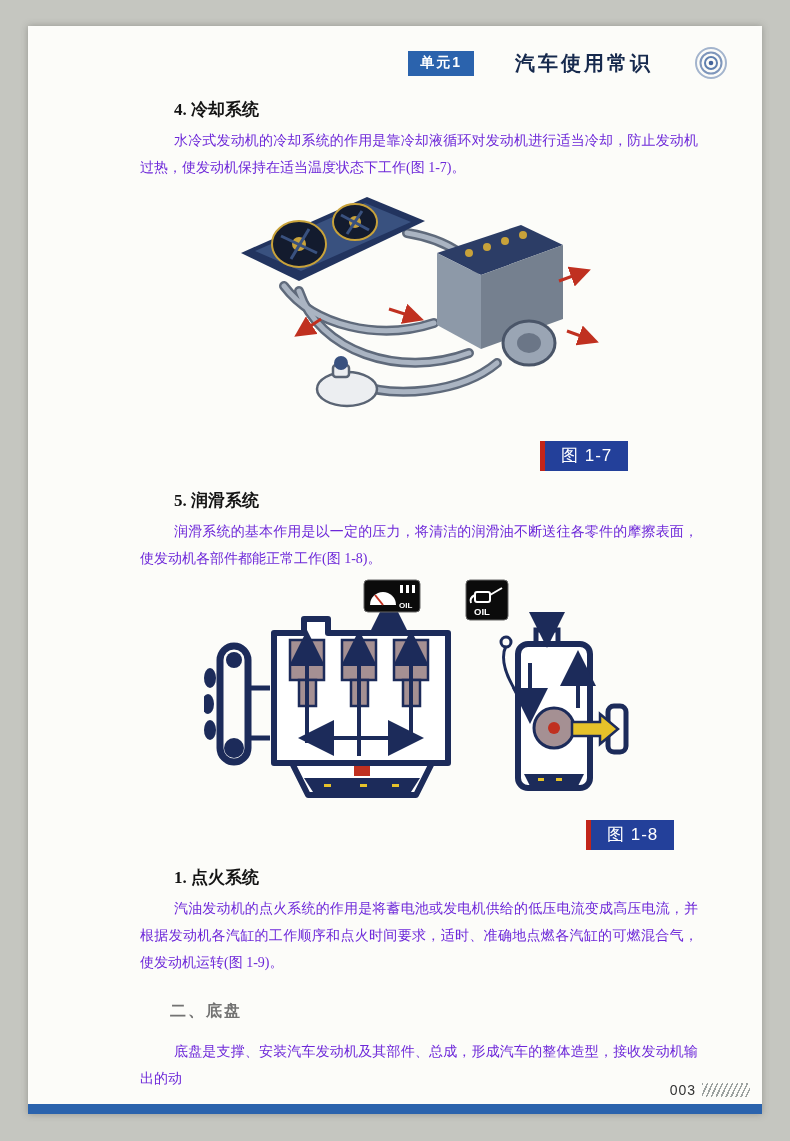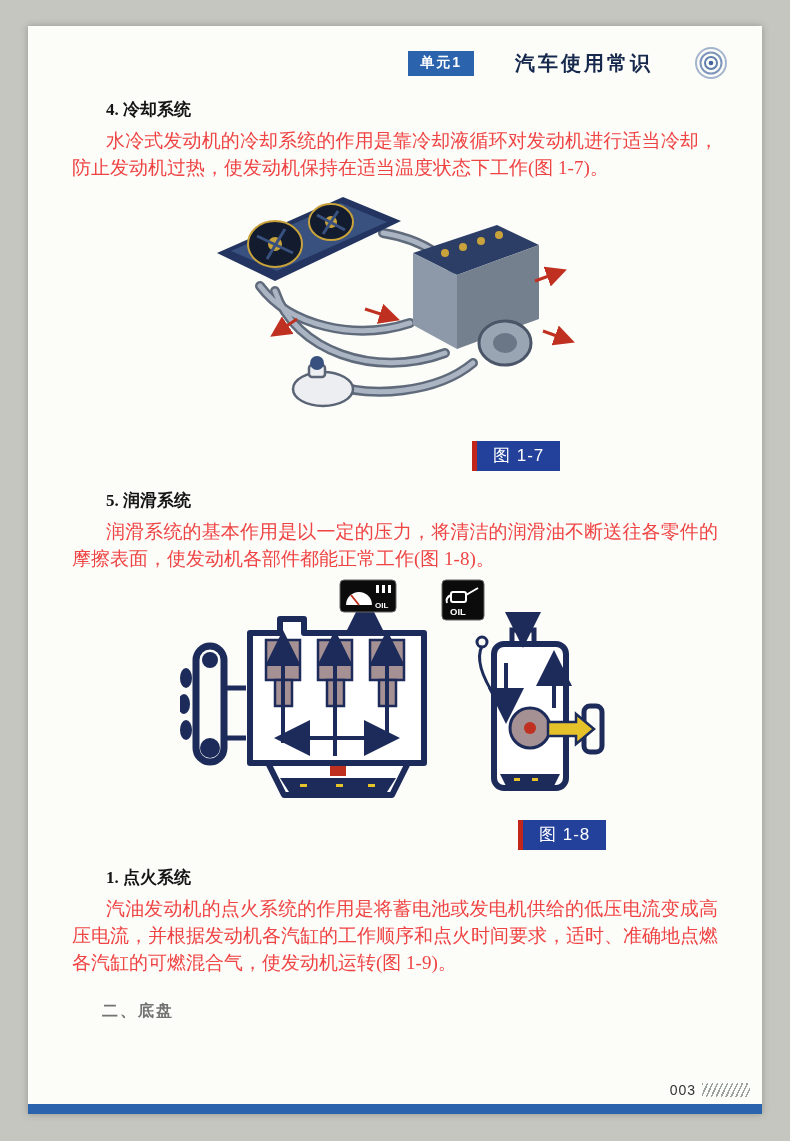--- a/index.html
+++ b/index.html
@@ -27,27 +27,27 @@
     font-weight:bold; font-size:14px; letter-spacing:2px;
     padding:3px 12px 4px;
   }
   .book-title {
     margin-left:12px; font-weight:bold; font-size:20px;
     color:#16294d; letter-spacing:3px;
     font-family:"Liberation Sans", sans-serif;
   }
   .logo { margin-left:12px; line-height:0; }
   
-  .content { padding:0 44px; }
+  .content { padding:0 64px;margin-left:48px; }
   .sec-h {
     font-size:17px; font-weight:bold; color:#141414;
     padding-left:34px; margin-top:14px; line-height:24px;
   }
   .body-p {
-    font-size:19px; line-height:27px; color:#ef4444;
+    font-size:14px; line-height:27px; color:#6d28d9;
     text-align:justify; text-indent:34px; margin-top:5px;
   }
   .figwrap { display:flex; justify-content:center; margin-top:10px; }
   .figwrap.f2 { margin-top:6px; }
   .fig-caption {
     display:inline-block;
     background:#23409a; color:#fff;
     font-family:"Liberation Sans", sans-serif;
     font-size:17px; letter-spacing:1px;
     padding:3px 16px 4px;
@@ -263,20 +263,21 @@
       </svg>
     </div>
     <div class="fig-caption cap2">图 1-8</div>
 
     
     <div class="sec-h h6sp">1. 点火系统</div>
     <p class="body-p">汽油发动机的点火系统的作用是将蓄电池或发电机供给的低压电流变成高压电流，并根据发动机各汽缸的工作顺序和点火时间要求，适时、准确地点燃各汽缸的可燃混合气，使发动机运转(图 1-9)。</p>
 
     
     <div class="chapter-h">二、底盘</div>
+    <p class="body-p last-p">底盘是支撑、安装汽车发动机及其部件、总成，形成汽车的整体造型，接收发动机输出的动</p>
 
   </div>
 
   <div class="footer">
     <span class="pagenum">003</span>
     <span class="hatch"></span>
   </div>
   <div class="bottom-bar"></div>
 
 </div>

